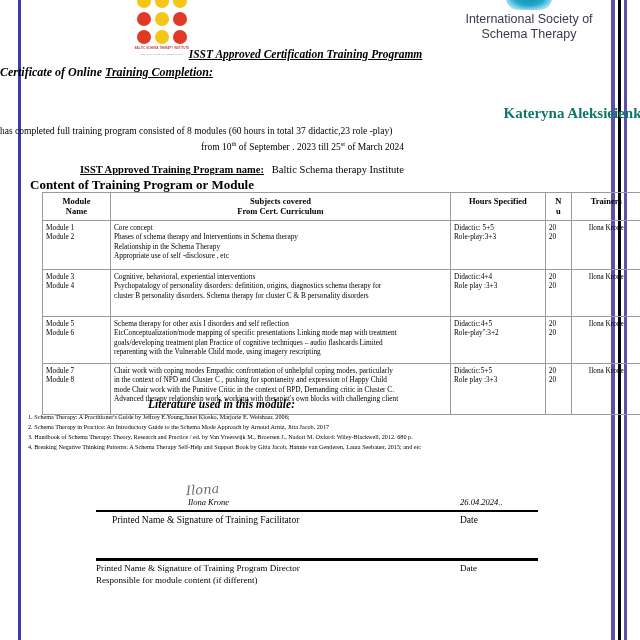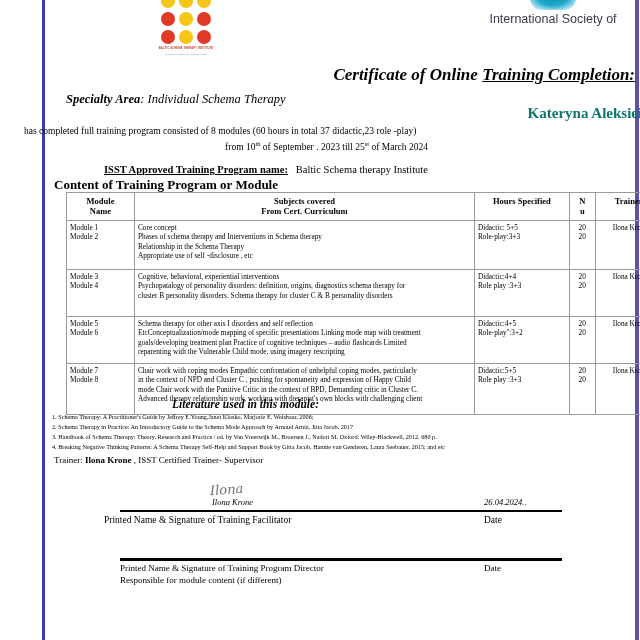--- a/index.html
+++ b/index.html
@@ -8,21 +8,20 @@
     background:#ffffff;
     font-family:"Liberation Serif", serif;
     color:#000;
     overflow:hidden;
     position:relative;
   }
   
   #page{
     position:absolute;inset:0;
     background:#fff;
-    margin-left:24px;
   }
   .edge-left{
     position:absolute;left:18px;top:0;width:3px;height:640px;
     background:#3b3bad;
   }
   .edge-right-purple{
     position:absolute;left:611px;top:0;width:4px;height:640px;
     background:#5a51a8;
   }
   .edge-right-black{
@@ -66,22 +65,22 @@
     font-size:12.5px;color:#3a3a4a;line-height:1.22;margin-top:2px;
   }
 
   
   .title1{
     position:absolute;left:0;top:48px;width:611px;text-align:center;
     font-weight:bold;font-style:italic;font-size:11.5px;
   }
   .title1 span{ text-decoration:underline; }
   .title2{
-    position:absolute;left:0;top:65px;width:611px;text-align:right;
-    font-weight:bold;font-style:italic;font-size:17px;
+    position:absolute;left:0;top:65px;width:611px;text-align:left;
+    font-weight:bold;font-style:italic;font-size:12px;
   }
   .title2 .ul{ text-decoration:underline; }
 
   
   .specialty{
     position:absolute;left:42px;top:92px;font-size:12.5px;font-style:italic;
   }
   .specialty b{font-weight:bold;font-style:italic;}
   .candidate{
     position:absolute;left:0;top:105px;width:605px;text-align:right;
@@ -118,21 +117,21 @@
     text-align:center;font-size:8.5px;font-weight:bold;padding:3px 2px 4px;
   }
   table.cert td{font-size:7.3px;line-height:1.3;}
   .c-mod{width:58px;}
   .c-subj{width:290px;}
   .c-hours{width:81px;}
   .c-nu{width:22px;}
   .c-tr{width:60px;}
   td.mod-cell{font-size:7.6px;}
   td.hours-cell{font-size:7.4px;}
-  td.nu-cell{font-size:8px;text-align:center;}
+  td.nu-cell{font-size:8px;text-align:left;}
   td.tr-cell{font-size:8px;text-align:center;}
   .r1 td{height:44px;}
   .r2 td{height:42px;}
   .r3 td{height:42px;}
   .r4 td{height:46px;}
 
   
   .lit-title{
     position:absolute;left:148px;top:398px;
     font-size:11.5px;font-weight:bold;font-style:italic;
@@ -155,21 +154,21 @@
   .sig-name{
     position:absolute;left:188px;top:497px;font-size:8.5px;font-style:italic;
   }
   .sig-date{
     position:absolute;left:460px;top:497px;font-size:8.5px;font-style:italic;
   }
   .rule1{
     position:absolute;left:96px;top:510px;width:442px;height:2px;background:#000;
   }
   .lbl-facilitator{
-    position:absolute;left:80px;top:515px;font-size:9.5px;
+    position:absolute;left:112px;top:515px;font-size:9.5px;
   }
   .lbl-date1{
     position:absolute;left:460px;top:515px;font-size:9.5px;
   }
   .rule2{
     position:absolute;left:96px;top:558px;width:442px;height:2.5px;background:#000;
   }
   .lbl-director{
     position:absolute;left:96px;top:563px;font-size:9px;text-align:right;
   }
@@ -203,26 +202,27 @@
         <div class="dot" style="background: rgb(224, 58, 39);"></div>
       </div>
     <div class="bsti-cap">BALTIC SCHEMA THERAPY INSTITUTE</div>
     <div class="bsti-cap2">SCHEMA THERAPY EDUCATION</div>
   </div>
 
   <div class="logo-isst">
     <div class="isst-arc"></div>
     <div class="isst-text">
       <div>International Society of</div>
+      <div>Schema Therapy</div>
     </div>
   </div>
 
+  <div class="title1"><span>ISST Approved Certification Training Programm</span></div>
   <div class="title2"><span>Certificate of Online </span><span class="ul">Training  Completion:</span></div>
 
-  <div class="specialty"><b>Specialty Area</b><span>: Individual Schema Therapy</span></div>
 
   <div class="candidate">Kateryna Aleksieienko</div>
 
   <div class="line-completed">has completed full training program consisted of  8  modules  (60 hours in total 37  didactic,23  role -play)</div>
 
   <div class="line-dates"><span>from 10</span><sup>th</sup><span> of September . 2023  till  25</span><sup>st</sup><span> of  March 2024</span></div>
 
   <div class="progname"><span class="lbl">ISST Approved Training Program name:</span><span class="val">&nbsp;&nbsp;&nbsp;<span>Baltic Schema therapy Institute</span></span></div>
 
   <div class="contentline">Content of Training Program or Module</div>
@@ -341,21 +341,20 @@
   </table>
 
   <div class="lit-title">Literature used in this module:</div>
   <div class="lit-list" id="litlist">
       <div>1. Schema Therapy: A Practitioner's Guide by Jeffrey E.Young,Janet Klosko, Marjorie E. Weishaar, 2006;</div>
       <div>2. Schema Therapy in Practice: An Introductory Guide to the Schema Mode Approach by Arnoud Arntz, Jitta Jacob, 2017</div>
       <div>3. Handbook of Schema Therapy: Theory, Research and Practice / ed. by Van Vreeswijk M., Broersen J., Nadort M. Oxford: Wiley-Blackwell, 2012. 680 p.</div>
       <div>4. Breaking Negative Thinking Patterns: A Schema Therapy Self-Help and Support Book by Gitta Jacob, Hannie van Genderen, Laura Seebauer, 2015; and etc</div>
     </div>
 
-  <div class="trainer"><span>Trainer: </span><b>Ilona Krone</b><span> , ISST Certified Trainer- Supervisor</span></div>
 
   <div class="sig-script">Ilona</div>
   <div class="sig-name">Ilona Krone</div>
   <div class="sig-date">26.04.2024..</div>
 
   <div class="rule1"></div>
   <div class="lbl-facilitator">Printed Name &amp; Signature of Training Facilitator</div>
   <div class="lbl-date1">Date</div>
 
   <div class="rule2"></div>

